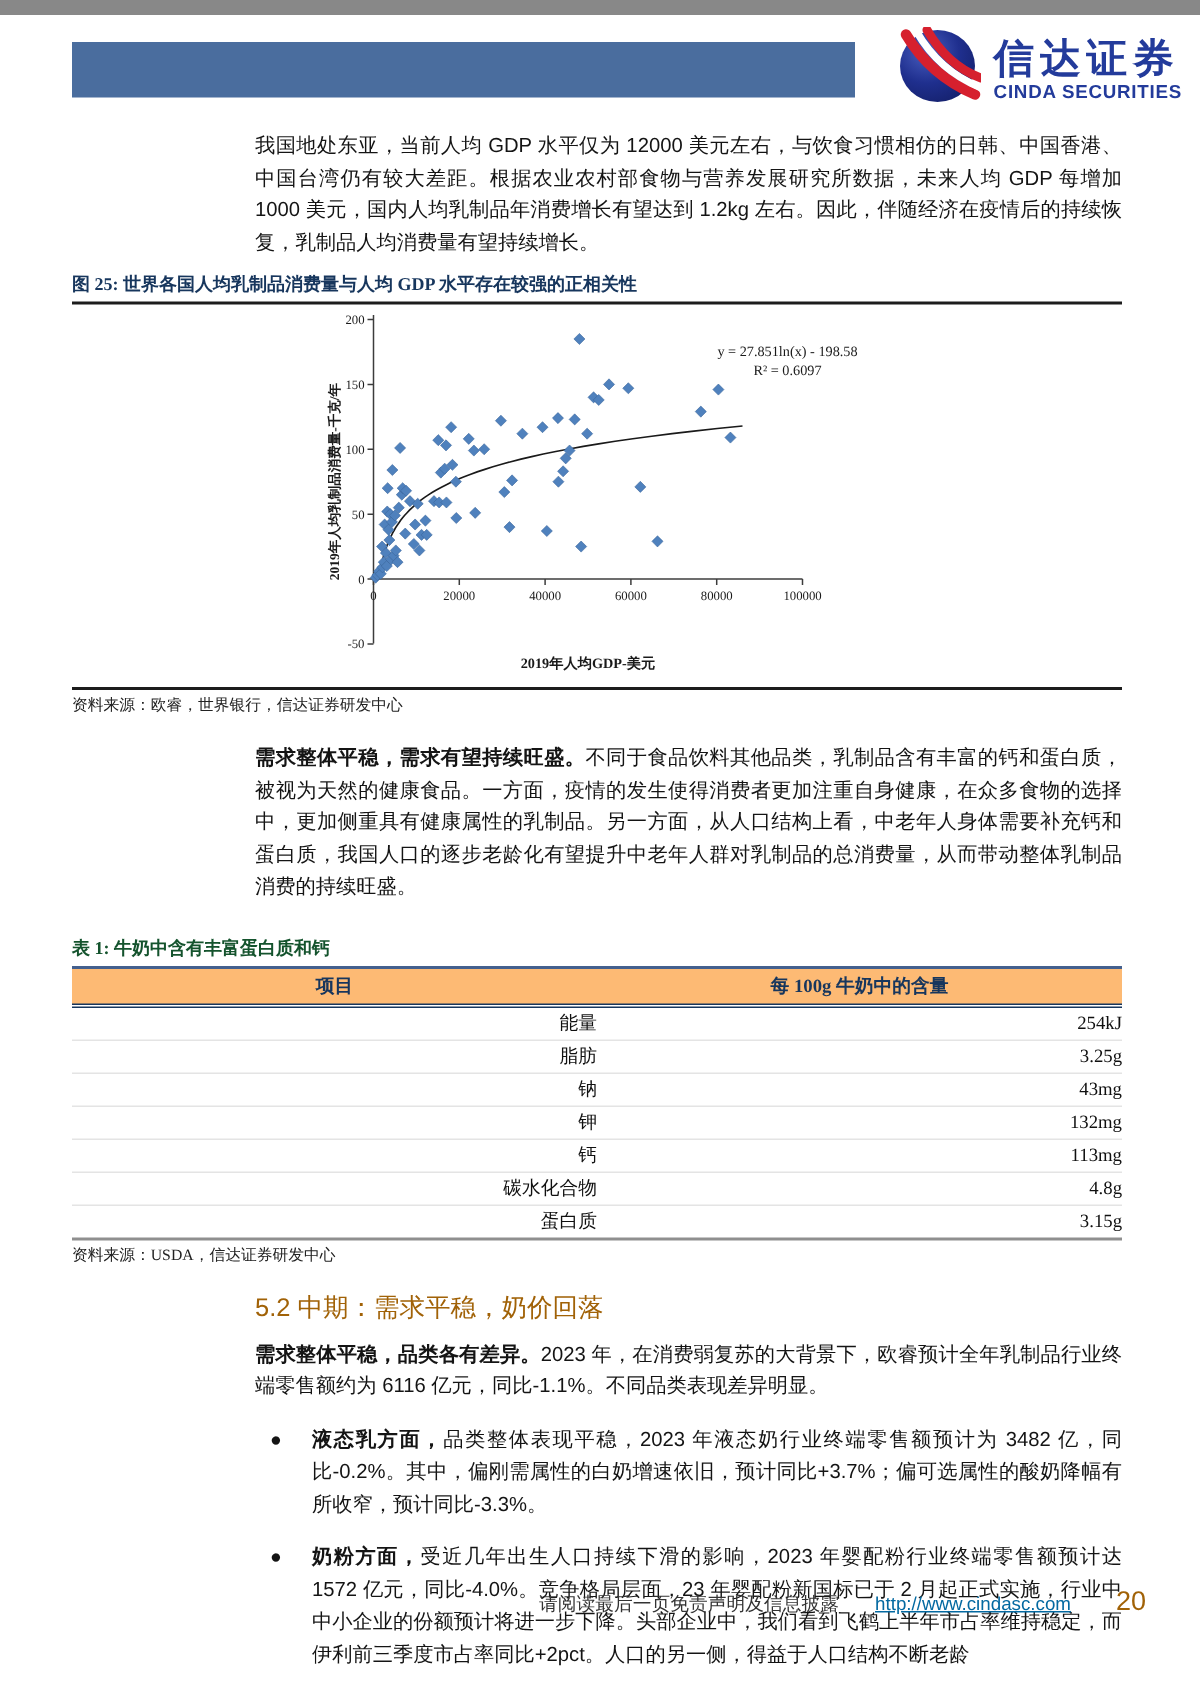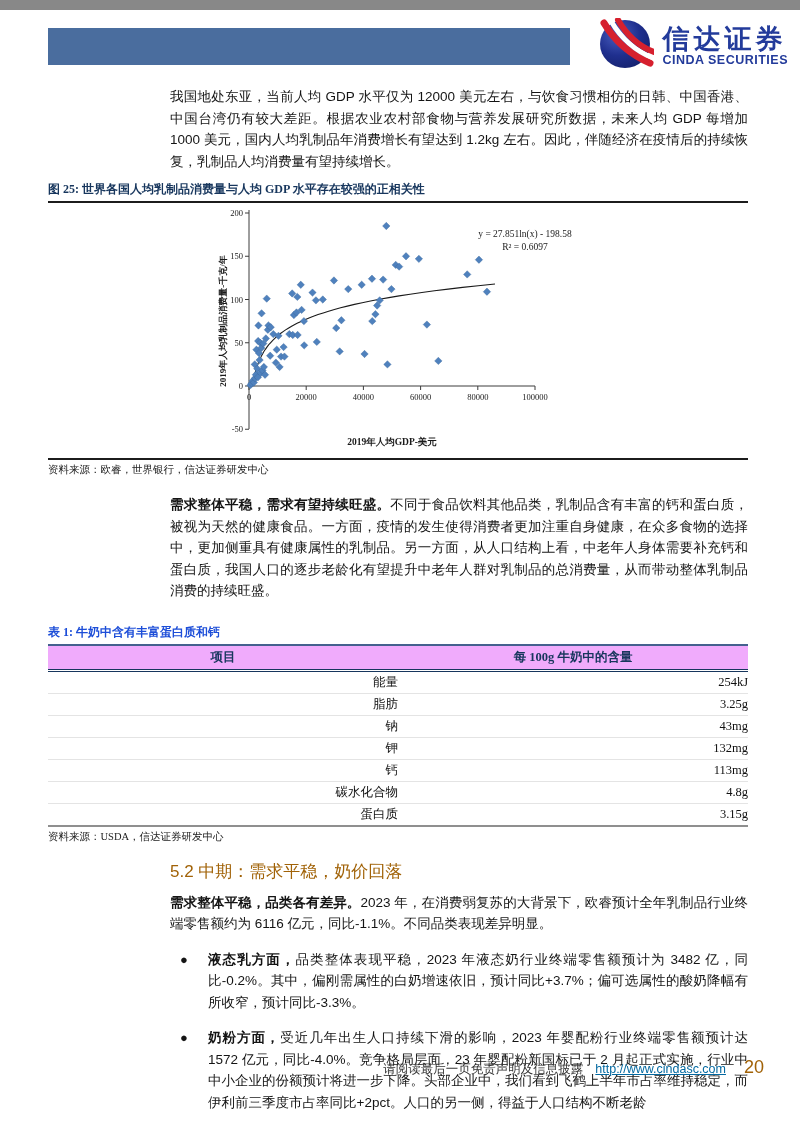--- a/index.html
+++ b/index.html
@@ -20,39 +20,39 @@
   p.body{margin-top:14px;margin-bottom:0;}
   
   .figcaption{margin-top:9px;font-size:12px;font-weight:bold;color:#17365d;
               font-family:"Liberation Serif",serif;}
   .rule{height:2px;background:#1c1c1c;margin-top:3px;}
   .chart-wrap{height:252px;position:relative;}
   .chart-wrap svg{position:absolute;left:165px;top:0;}
   .source{font-size:10.5px;color:#222;margin-top:3px;
           font-family:"Liberation Serif",serif;}
   
-  .tablecaption{margin-top:22px;font-size:12px;font-weight:bold;color:#1d4ed8;
+  .tablecaption{margin-top:22px;font-size:12px;font-weight:bold;color:#14532d;
                 font-family:"Liberation Serif",serif;margin-bottom:3px;}
   table.data{width:100%;border-collapse:collapse;font-family:"Liberation Serif",serif;
              font-size:12.5px;color:#101010;}
-  table.data th{background:#f0abfc;color:#17365d;font-weight:bold;padding:3px 0;
+  table.data th{background:#fdba74;color:#17365d;font-weight:bold;padding:3px 0;
                 border-top:2px solid #44608e;border-bottom:3px double #17365d;}
   table.data td{padding:2px 0;text-align:right;border-bottom:1px solid #e4e4e4;}
   table.data tr:last-child td{border-bottom:2px solid #8f8f8f;}
   
   h2.section{margin:16px 0 0 122px;font-size:17px;font-weight:500;color:#a16207;
              font-family:"Liberation Sans",sans-serif;}
   
   ul.bullets{list-style:none;margin:6px 0 0 0;padding:0;}
   ul.bullets li{position:relative;width:540px;margin:14px 0 0 160px;font-size:13.5px;
                 line-height:21.5px;text-align:justify;color:#141414;}
   ul.bullets li .dot{position:absolute;left:-28px;top:0;font-size:13px;}
   
   .footer{position:absolute;top:1047px;right:36px;font-size:12.5px;color:#333;
-          display:flex;align-items:baseline;gap:12px;}
+          display:flex;align-items:baseline;gap:24px;}
   .footer a{color:#0369a1;text-decoration:underline;font-family:"Liberation Sans",sans-serif;}
   .footer .pagenum{margin-left:6px;color:#a16207;font-size:18px;}
 </style>
 </head>
 <body>
 
 <div class="page">
 
   <div class="topbar">
     <div class="bar"></div>

